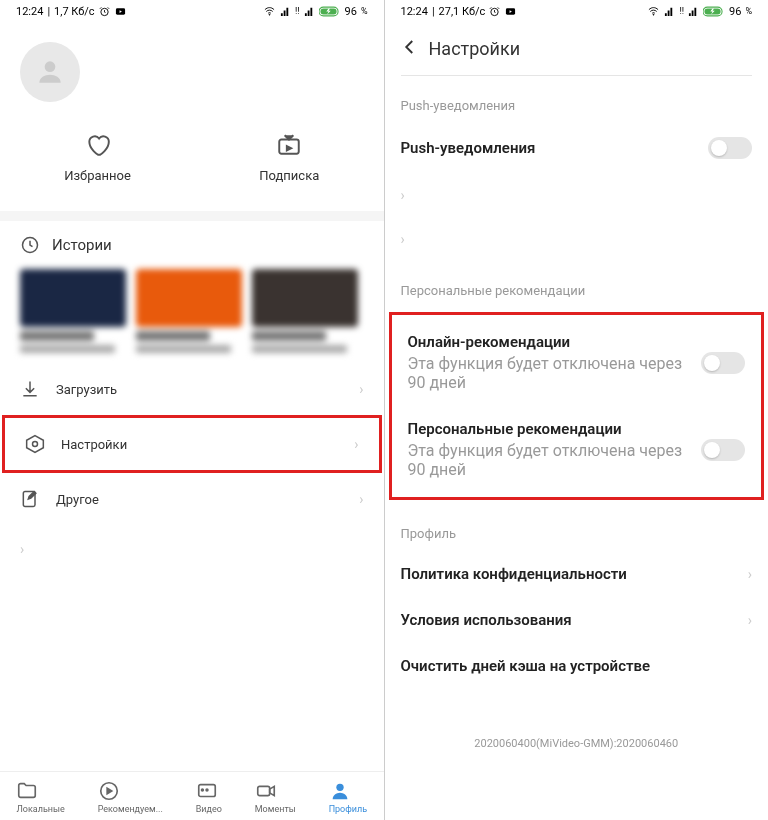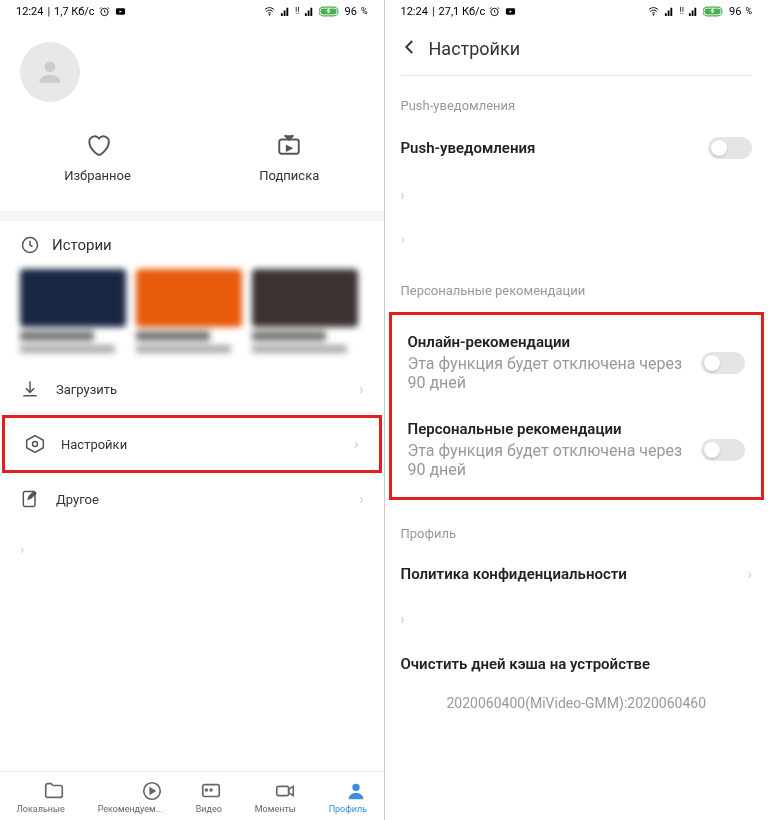--- a/index.html
+++ b/index.html
@@ -26,37 +26,37 @@
     .thumb-img { width: 100%; height: 58px; border-radius: 4px; }
     .thumb-t { height: 10px; background: #777; border-radius: 2px; width: 70%; }
     .thumb-s { height: 8px; background: #aaa; border-radius: 2px; width: 90%; }
     
     .menu-item { display: flex; align-items: center; justify-content: space-between; padding: 16px 20px; }
     .menu-item .left { display: flex; align-items: center; gap: 16px; font-size: 13px; color: #333; }
     .chevron { color: #ccc; font-size: 14px; }
     .highlight-box { border: 3px solid #e02020; margin: 0 2px; }
     
     .bottom-nav { position: absolute; bottom: 0; left: 0; right: 0; display: flex; justify-content: space-around; padding: 8px 0 6px; border-top: 1px solid #eee; background: #fff; }
-    .nav-item { display: flex; flex-direction: column; align-items: flex-end; gap: 2px; color: #666; font-size: 9px; }
+    .nav-item { display: flex; flex-direction: column; align-items: flex-start; gap: 2px; color: #666; font-size: 9px; }
     .nav-item.active { color: #3a8edb; }
     
     .header-r { padding: 14px 16px; display: flex; align-items: center; gap: 10px; }
     .header-r .back { font-size: 22px; color: #333; }
     .header-r .title { font-size: 18px; color: #333; }
     .hr-line { height: 1px; background: #e5e5e5; margin: 0 16px; }
     
     .section-h { padding: 22px 16px 10px; font-size: 13px; color: #999; }
     .s-row { display: flex; align-items: center; justify-content: space-between; padding: 14px 16px; }
     .s-row .title { font-size: 15px; font-weight: 600; color: #222; }
     .s-row .sub { font-size: 16px; color: #999; margin-top: 3px; }
     .s-row .texts { flex: 1; }
     .toggle { width: 44px; height: 22px; border-radius: 11px; background: #e5e5e5; position: relative; }
     .toggle::after { content: ''; width: 16px; height: 16px; background: #fff; border-radius: 50%; position: absolute; top: 3px; left: 3px; box-shadow: 0 1px 2px rgba(0,0,0,0.2); }
     .highlight-r { border: 3px solid #e02020; margin: 4px; padding: 4px 0; }
-    .version { text-align: center; font-size: 14px; color: #999; padding: 8px; }
+    .version { text-align: center; font-size: 11px; color: #999; margin-top: 40px; padding: 8px; }
   </style>
 </head>
 <body>
 
 <div class="panel">
   <div class="status-bar">
     <div class="status-left">
       <span>12:24</span>
       <span>|</span>
       <span>1,7 Кб/с</span>
@@ -297,20 +297,23 @@
   </div>
 
   <div class="section-h">Профиль</div>
   <div class="s-row">
     <div class="texts">
         <div class="title">Политика конфиденциальности</div>
       </div>
     <span class="chevron">›</span>
   </div>
   <div class="s-row">
+    <div class="texts">
+        <div class="title">Условия использования</div>
+      </div>
     <span class="chevron">›</span>
   </div>
   <div class="s-row">
     <div class="texts">
         <div class="title">Очистить дней кэша на устройстве</div>
       </div>
   </div>
 
   <div class="version">2020060400(MiVideo-GMM):2020060460</div>
 </div>

